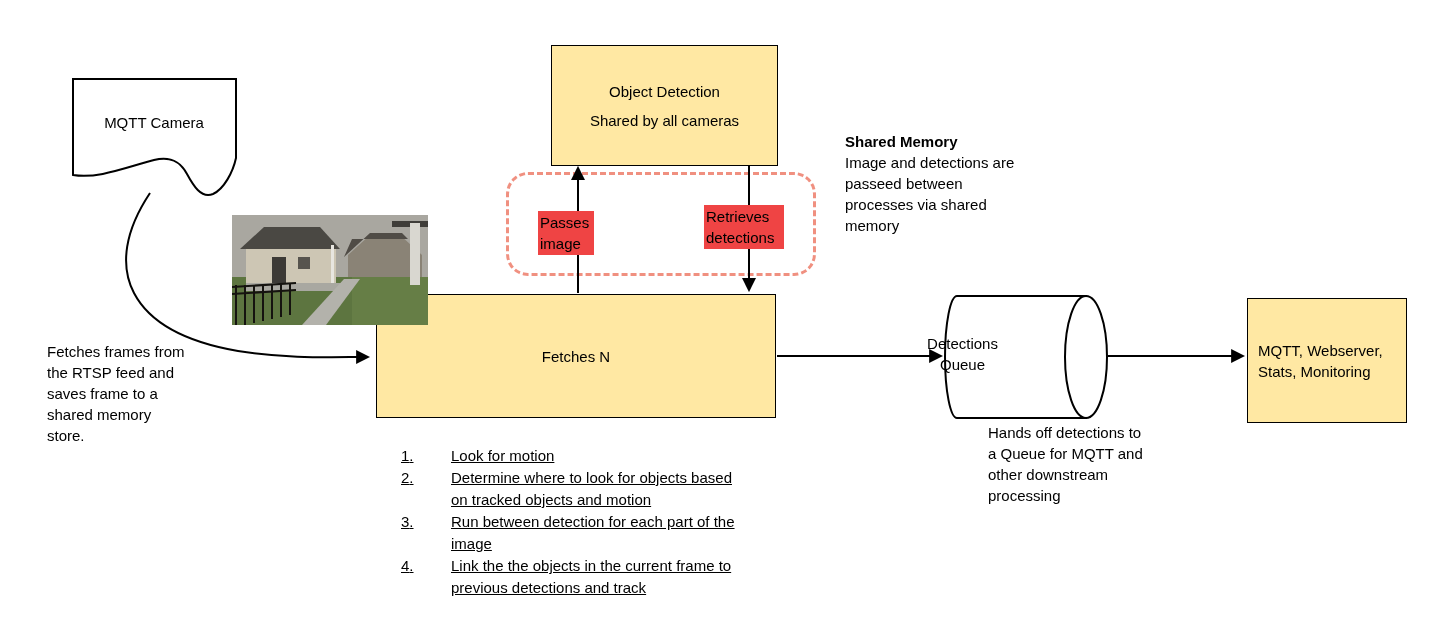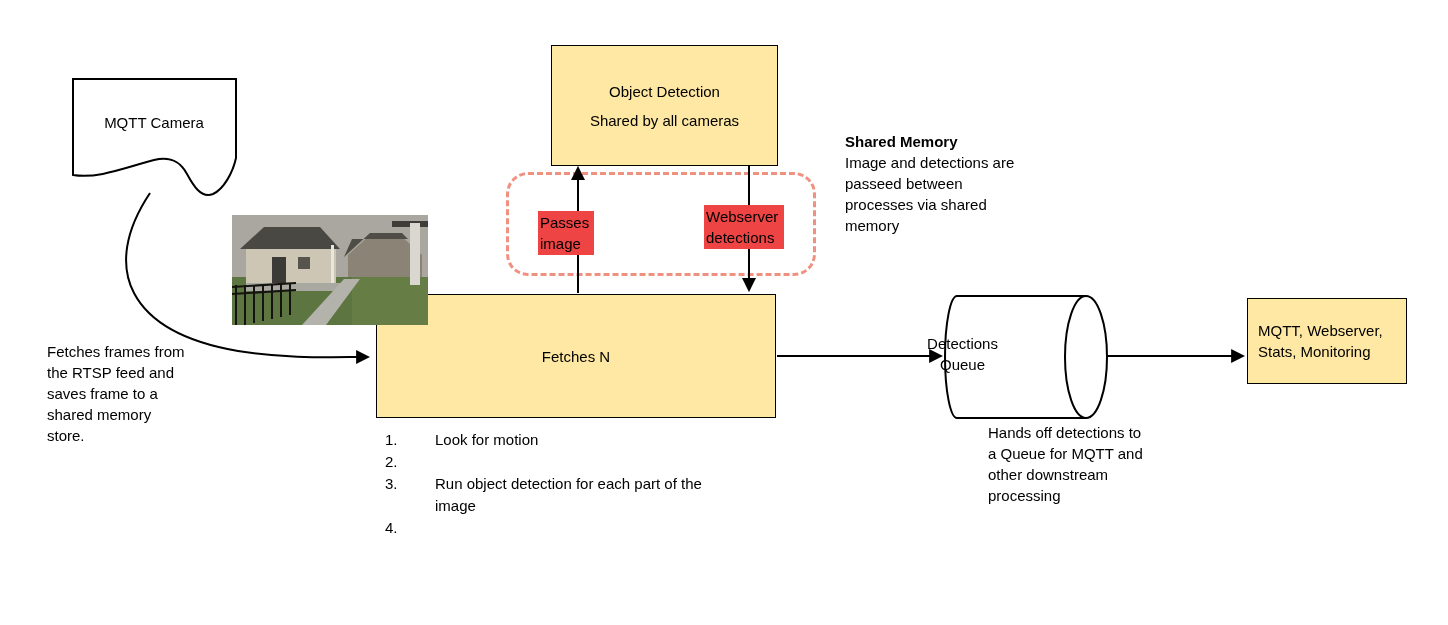--- a/index.html
+++ b/index.html
@@ -48,24 +48,25 @@
     line-height: 21px;
     padding: 1px 2px;
   }
   .note { position: absolute; z-index: 3; line-height: 21px; }
   .note .note-title { font-weight: bold; display: block; }
   .center { text-align: center; }
   
   .steps {
     position: absolute;
     left: 385px; top: 429px;
-    margin: 0; padding: 0;
+    margin: 16px; padding: 0;
     list-style: none;
     counter-reset: s;
     z-index: 3;
+    text-decoration: underline;
   }
   .steps li {
     display: flex;
     counter-increment: s;
     line-height: 22px;
   }
   .steps .num { width: 50px; flex: 0 0 50px; }
   .steps .num::before { content: counter(s) "."; }
   .steps .step-text { width: 285px; }
   
@@ -115,52 +116,54 @@
 
   <div class="node column" style="left:551px; top:39px; width:227px; height:121px;">
     <div>Object Detection</div>
     <div class="subtitle">Shared by all cameras</div>
   </div>
 
   <div class="node" style="left:376px; top:294px; width:400px; height:124px;">
     <div>Fetches N</div>
   </div>
 
-  <div class="node" style="left:1247px; top:298px; width:160px; height:86px; justify-content:flex-start; text-align:left; padding:0 10px; line-height:21px;">
+  <div class="node" style="left:1247px; top:298px; width:160px; height:125px; justify-content:flex-start; text-align:left; padding:0 10px; line-height:21px;">
     <div>MQTT, Webserver, Stats, Monitoring</div>
   </div>
 
   <div class="label arrow-label" style="left:538px; top:211px; width:56px;">Passes image</div>
-  <div class="label arrow-label" style="left:704px; top:205px; width:80px;">Webserver detections</div>
+  <div class="label arrow-label" style="left:704px; top:205px; width:80px;">Retrieves detections</div>
 
   <div class="label center" style="left:905px; top:333px; width:115px; line-height:21px; z-index:4;">Detections Queue</div>
 
   <div class="note" style="left:845px; top:131px; width:182px;">
     <span class="note-title">Shared Memory</span>
     <span>Image and detections are passeed between processes via shared memory</span>
   </div>
 
   <div class="note" style="left:47px; top:341px; width:143px;">Fetches frames from the RTSP feed and saves frame to a shared memory store.</div>
 
   <div class="note" style="left:944px; top:422px; width:158px;margin-left:44px;">Hands off detections to a Queue for MQTT and other downstream processing</div>
 
   <ol class="steps">
     <li>
       <span class="num"></span>
       <span class="step-text">Look for motion</span>
     </li>
     <li>
       <span class="num"></span>
-    </li>
-    <li>
-      <span class="num"></span>
-      <span class="step-text">Run object detection for each part of the image</span>
-    </li>
-    <li>
-      <span class="num"></span>
+      <span class="step-text">Determine where to look for objects based on tracked objects and motion</span>
+    </li>
+    <li>
+      <span class="num"></span>
+      <span class="step-text">Run between detection for each part of the image</span>
+    </li>
+    <li>
+      <span class="num"></span>
+      <span class="step-text">Link the the objects in the current frame to previous detections and track</span>
     </li>
   </ol>
 
   <div class="snapshot">
     <svg width="196" height="110" viewBox="0 0 196 110">
 
       <rect x="0" y="0" width="196" height="110" fill="#a9a7a0"></rect>
 
       <polygon points="116,40 138,20 168,20 190,40 190,62 116,62" fill="#8a8376"></polygon>
       <polygon points="112,42 138,18 170,18 176,24 120,24 112,42" fill="#504c46"></polygon>

